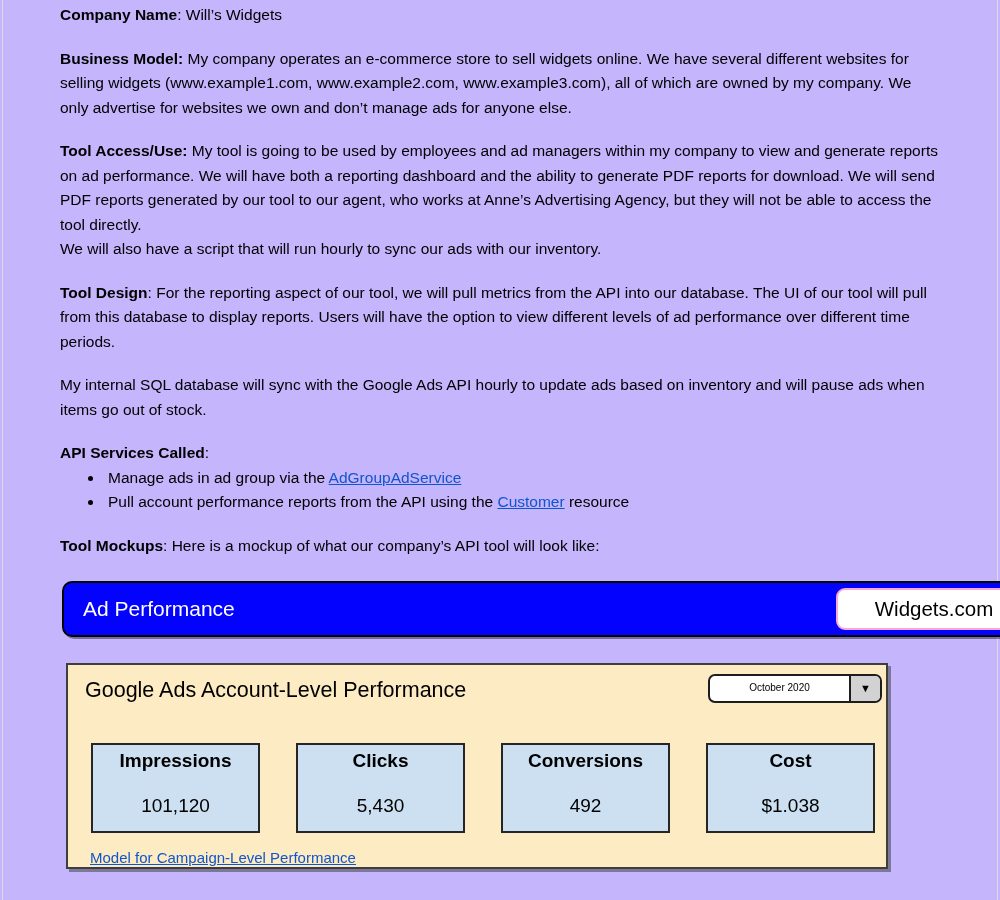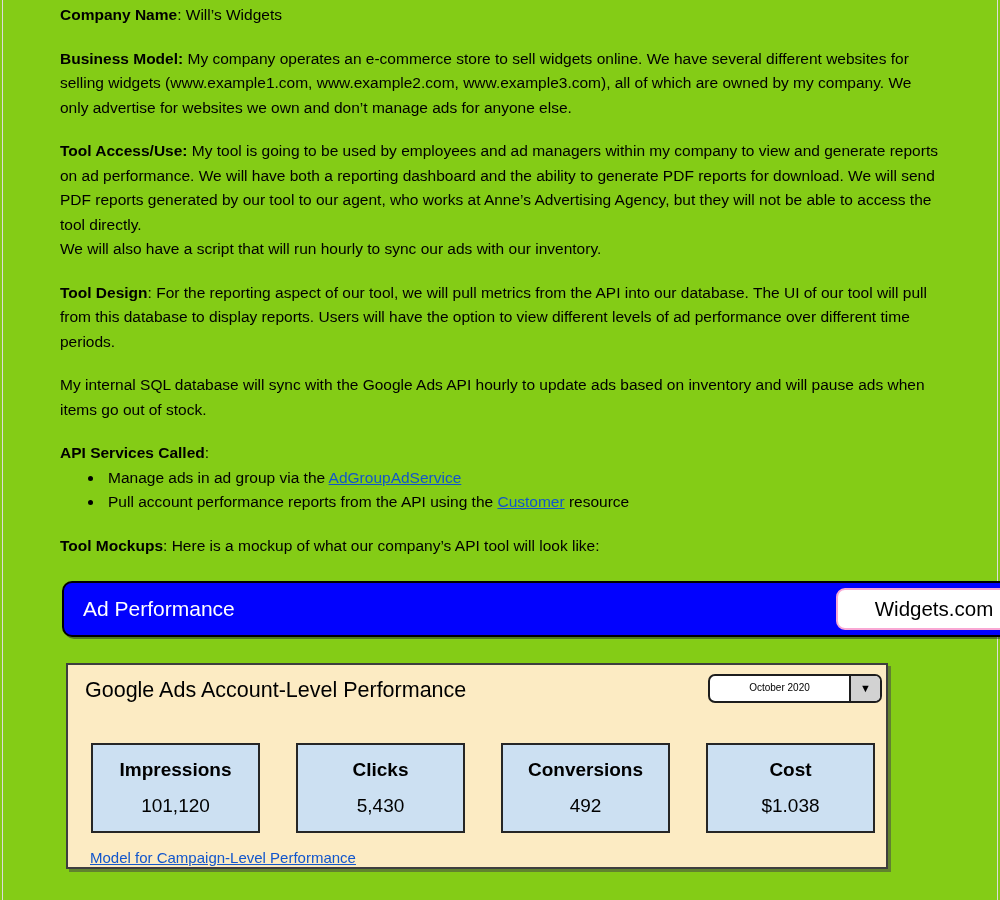--- a/index.html
+++ b/index.html
@@ -1,19 +1,19 @@
 <!DOCTYPE html>
 <html><head>
 <meta charset="utf-8">
 <title>Doc</title>
 <style>
   html,body {margin:0; padding:0; background:#ffffff;}
   .screen {
     position:relative; width:1000px; height:900px; overflow:hidden;
-    background:#84cc16; color:#000;
+    background:#c4b5fd; color:#000;
     font-family:"Liberation Sans","DejaVu Sans",sans-serif;
   }
   .edge {position:absolute; top:0; bottom:0; width:1px; background:#dbdbdb;}
   .edge.left {left:2px;}
   .edge.right {right:2px;}
 
   .doc {
     position:absolute; top:0; left:60px; width:878px; padding-top:3px;
     font-size:15.5px; line-height:24.5px;
   }
@@ -56,21 +56,21 @@
     display:flex; align-items:center; justify-content:center; font-size:11px; cursor:pointer;
   }
   .metrics {
     position:absolute; left:23px; right:11px; top:78px;
     display:flex; justify-content:space-between;
   }
   .metric {
     box-sizing:border-box; width:169px; height:90px; background:#CCE0F2;
     border:2px solid #262626;
     display:flex; flex-direction:column; align-items:center; justify-content:space-between;
-    padding:13px 0 13px;
+    padding:4px 0 13px;
   }
   .metric-label {font-weight:bold; font-size:19px;}
   .metric-value {font-size:19px;}
   .campaign-link {position:absolute; left:22px; top:181px; font-size:15px;}
 </style>
 </head>
 <body>
 
 <div class="screen">
   <div class="edge left"></div>

